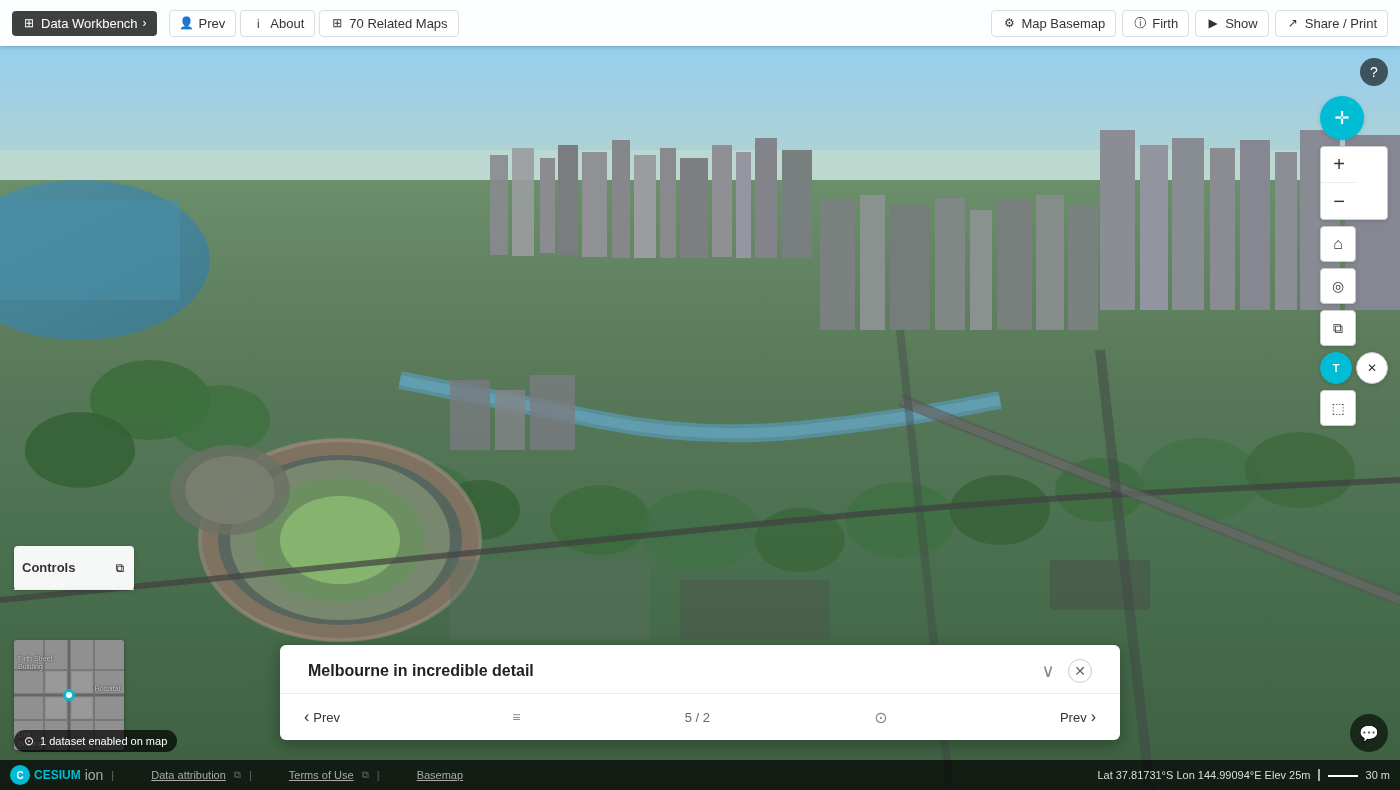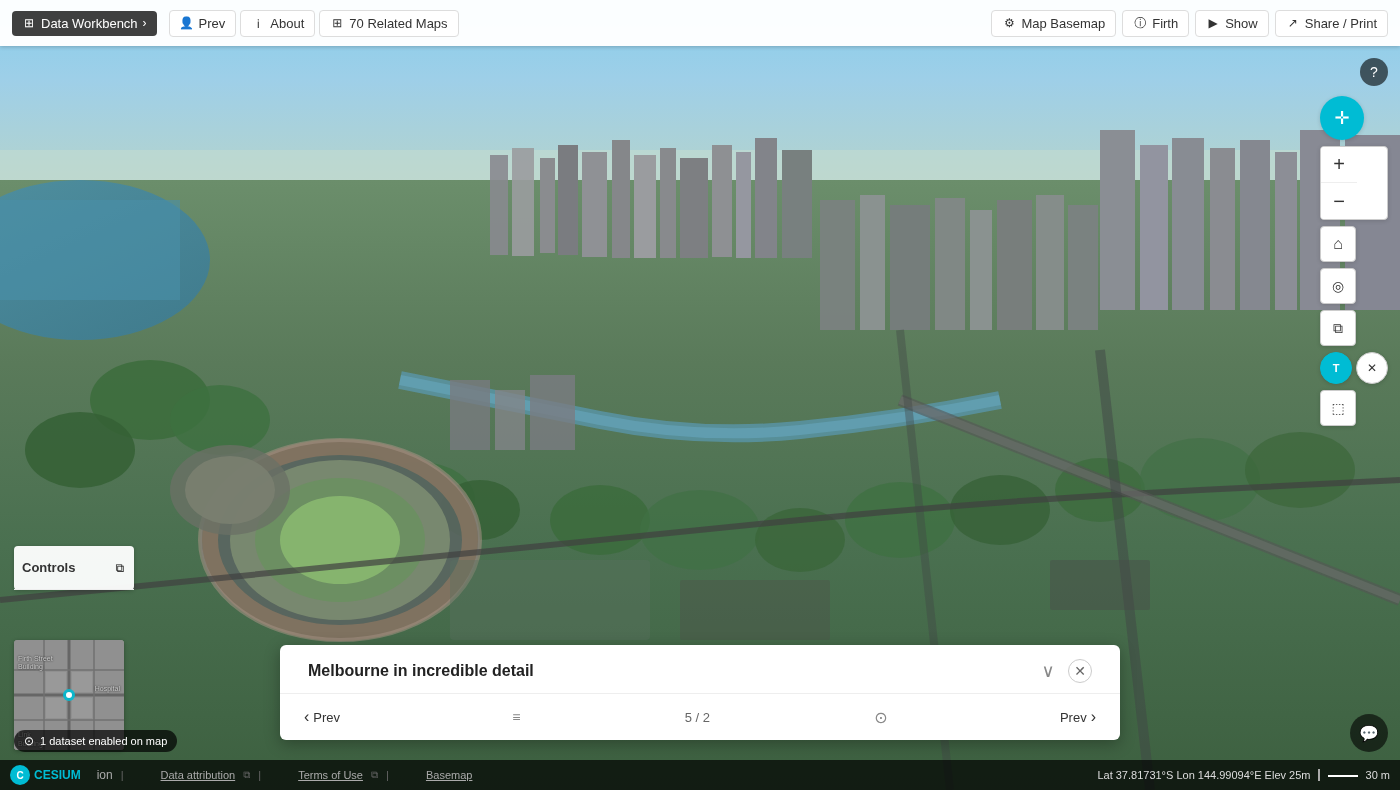--- a/index.html
+++ b/index.html
@@ -309,22 +309,21 @@
     }
 
     .cesium-logo {
       color: #00BCD4;
       font-weight: bold;
       font-size: 12px;
     }
 
     .cesium-ion {
       color: #aaa;
-      font-size: 12px;
-      margin-left: 12px;
+      font-size: 14px;
     }
 
     .status-divider { color: #666; }
 
     .status-link {
       color: #aaa;
       text-decoration: underline;
       cursor: pointer;
       padding-left: 29px;
     }

